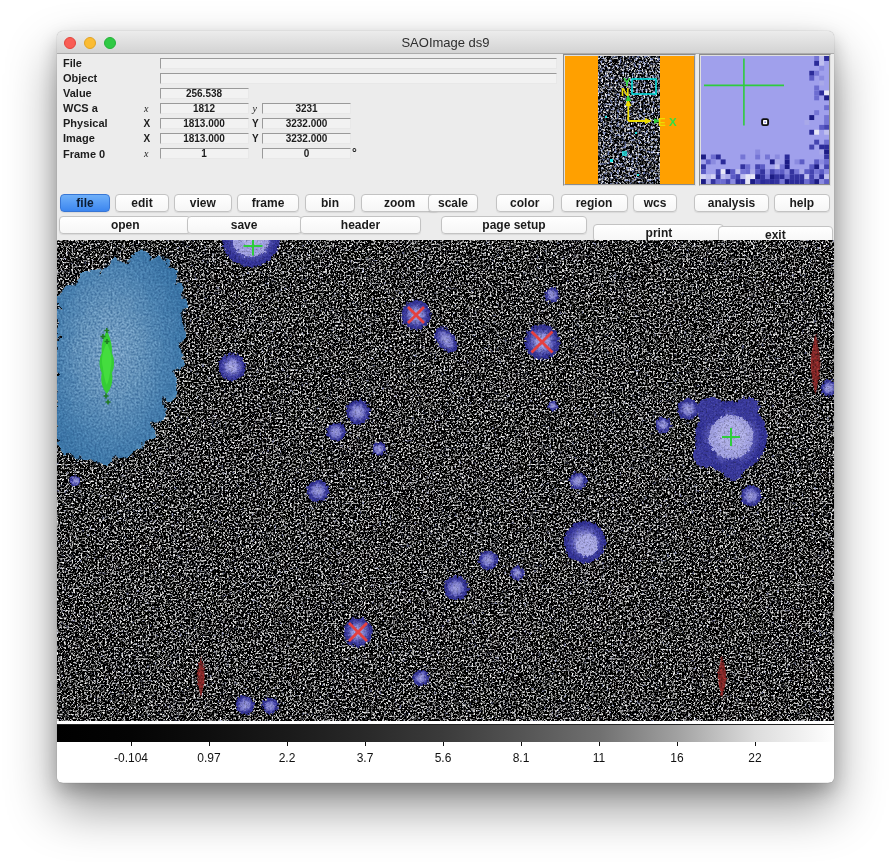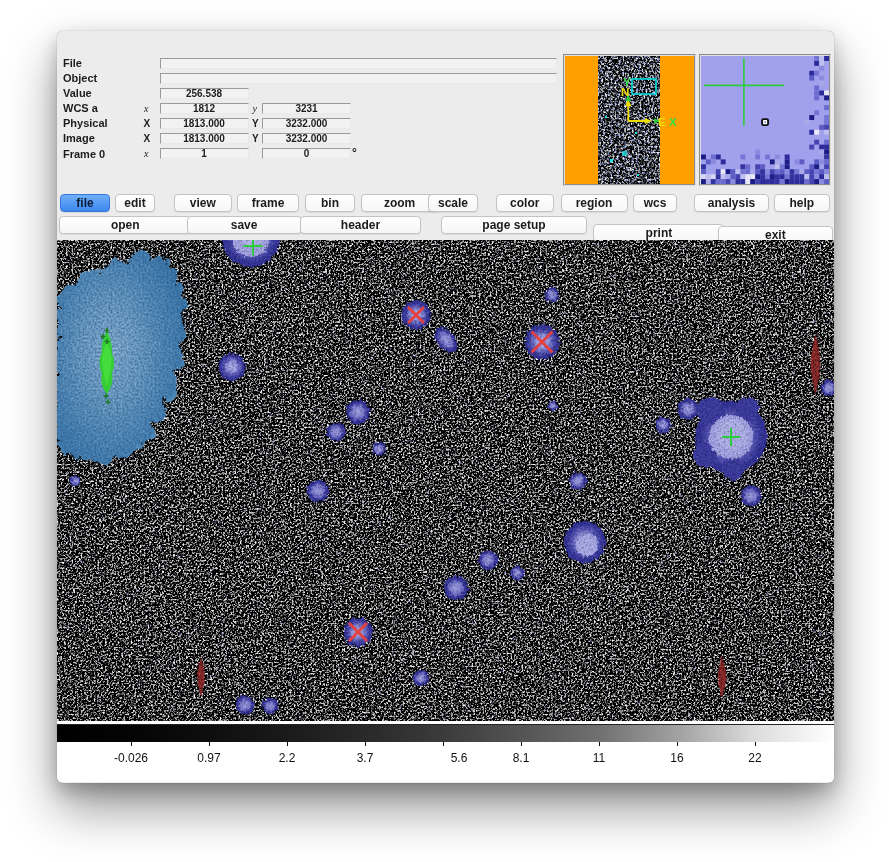--- a/index.html
+++ b/index.html
@@ -20,20 +20,26 @@
  box-shadow:0 1px 1px rgba(0,0,0,.08)}
 .btnb{background:linear-gradient(#6FB0F9,#3C86F0);border:1px solid #3876D4;color:#0b1b33}
 .pan{position:absolute;border:2px groove #e0e0e0;background:#FFA000}
 .cbwrap{position:absolute;background:#FFF}
 .tick{position:absolute;width:1px;height:4px;background:#111}
 .cblab{position:absolute;font-size:12px;color:#111;transform:translateX(-50%)}
 </style></head>
 <body>
 <div class="win">
 
+<div class="tbar">
+ <div class="tl" style="left:7px;background:#F95D55;border:1px solid #E2443C"></div>
+ <div class="tl" style="left:27px;background:#FBBC33;border:1px solid #E0A325"></div>
+ <div class="tl" style="left:47px;background:#2FC944;border:1px solid #24B138"></div>
+ <div class="title">SAOImage ds9</div>
+</div>
 <div class="lbl" style="left:6px;top:26.0px">File</div>
     <div class="lbl" style="left:6px;top:41.0px">Object</div>
     <div class="lbl" style="left:6px;top:56.0px">Value</div>
     <div class="lbl" style="left:6px;top:71.3px">WCS a</div>
     <div class="lbl" style="left:6px;top:86.3px">Physical</div>
     <div class="lbl" style="left:6px;top:101.3px">Image</div>
     <div class="lbl" style="left:6px;top:116.5px">Frame 0</div>
     <div class="fld" style="left:102.5px;top:26.5px;width:397.5px"></div>
     <div class="fld" style="left:102.5px;top:41.5px;width:397.5px"></div>
     <div class="fld" style="left:102.5px;top:56.5px;width:89px">256.538</div>
@@ -249,21 +255,21 @@
         <rect x="118.2" y="123.1" width="4.92" height="4.92" fill="#8A8ADF"></rect>
         <rect x="123.1" y="123.1" width="4.92" height="4.92" fill="#5C5CC5"></rect>
 <g stroke="#2ECC3C" stroke-width="1.6">
  <path d="M3,29.4 L83,29.4"></path>
           <path d="M42.9,2.5 L42.9,69.5"></path>
 </g>
 <rect x="61.1" y="63.1" width="6" height="6" fill="#fff" stroke="#111" stroke-width="1.9" rx="1.4"></rect>
 <rect x="63.4" y="65.4" width="1.6" height="1.6" fill="#8888e0"></rect>
 </svg></div>
 <div class="btn btnb" style="left:2.7px;top:162.8px;width:50.6px">file</div>
-    <div class="btn" style="left:58.0px;top:162.8px;width:40px">edit</div>
+    <div class="btn" style="left:58.0px;top:162.8px;width:54px">edit</div>
     <div class="btn" style="left:116.5px;top:162.8px;width:58.5px">view</div>
     <div class="btn" style="left:180.0px;top:162.8px;width:62px">frame</div>
     <div class="btn" style="left:248.0px;top:162.8px;width:50px">bin</div>
     <div class="btn" style="left:303.6px;top:162.8px;width:78px">zoom</div>
     <div class="btn" style="left:371.0px;top:162.8px;width:50px">scale</div>
     <div class="btn" style="left:438.5px;top:162.8px;width:58.5px">color</div>
     <div class="btn" style="left:503.5px;top:162.8px;width:67px">region</div>
     <div class="btn" style="left:576.0px;top:162.8px;width:44px">wcs</div>
     <div class="btn" style="left:637px;top:162.8px;width:75px">analysis</div>
     <div class="btn" style="left:716.5px;top:162.8px;width:56.5px">help</div>
@@ -415,29 +421,29 @@
       <path d="M48.5,162 L53.5,162 M51,159.5 L51,164.5" stroke="#1E7A24" stroke-width="1.6"></path>
 <path d="M351,67 L367,83 M351,83 L367,67" stroke="#E44040" stroke-width="2.8" fill="none"></path>
       <path d="M474.5,91.5 L495.5,112.5 M474.5,112.5 L495.5,91.5" stroke="#E44040" stroke-width="2.8" fill="none"></path>
       <path d="M292,383 L310,401 M292,401 L310,383" stroke="#E44040" stroke-width="2.8" fill="none"></path>
       <path d="M186.5,6 L205.5,6 M196,-3.5 L196,15.5" stroke="#2ECC3C" stroke-width="2" fill="none"></path>
       <path d="M665,197 L683,197 M674,188 L674,206" stroke="#2ECC3C" stroke-width="2" fill="none"></path>
 </svg>
 <div class="cbwrap" style="left:0;top:690px;width:777px;height:61px"></div>
     <div style="position:absolute;left:0;top:692.5px;width:777px;height:18.5px;background:linear-gradient(90deg,#000000 0%,rgb(4,4,4) 9.5%,rgb(14,14,14) 19.6%,rgb(26,26,26) 29.6%,rgb(41,41,41) 39.6%,rgb(59,59,59) 49.7%,rgb(84,84,84) 59.7%,rgb(112,112,112) 69.8%,rgb(161,161,161) 79.8%,rgb(220,220,220) 89.8%,#ffffff 100%);border-top:1px solid #222"></div>
     <div class="tick" style="left:74px;top:711px"></div>
-    <div class="cblab" style="left:74px;top:720px">-0.026</div>
+    <div class="cblab" style="left:74px;top:720px">-0.104</div>
     <div class="tick" style="left:152px;top:711px"></div>
     <div class="cblab" style="left:152px;top:720px">0.97</div>
     <div class="tick" style="left:230px;top:711px"></div>
     <div class="cblab" style="left:230px;top:720px">2.2</div>
     <div class="tick" style="left:308px;top:711px"></div>
     <div class="cblab" style="left:308px;top:720px">3.7</div>
     <div class="tick" style="left:386px;top:711px"></div>
-    <div class="cblab" style="left:402px;top:720px">5.6</div>
+    <div class="cblab" style="left:386px;top:720px">5.6</div>
     <div class="tick" style="left:464px;top:711px"></div>
     <div class="cblab" style="left:464px;top:720px">8.1</div>
     <div class="tick" style="left:542px;top:711px"></div>
     <div class="cblab" style="left:542px;top:720px">11</div>
     <div class="tick" style="left:620px;top:711px"></div>
     <div class="cblab" style="left:620px;top:720px">16</div>
     <div class="tick" style="left:698px;top:711px"></div>
     <div class="cblab" style="left:698px;top:720px">22</div>
 </div>
 </body></html>

